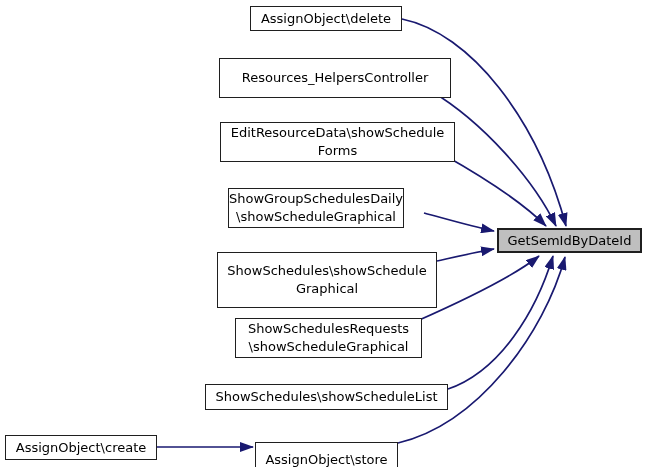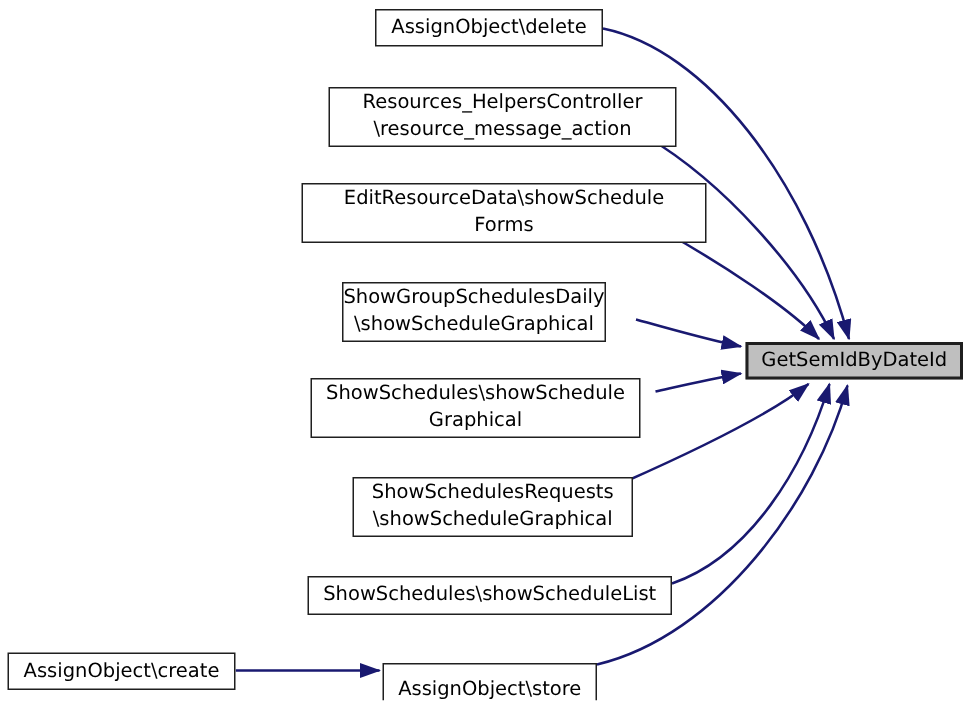--- a/index.html
+++ b/index.html
@@ -45,34 +45,33 @@
     <path class="edge" d="M398,443 C478,424 544,334 565,257" marker-end="url(#arrowhead)"></path>
     <path class="edge" d="M157,447 L253,447" marker-end="url(#arrowhead)"></path>
   </svg>
 
   <div class="node" style="left:250px;top:6px;width:152px;height:25px">
     <span class="ln">AssignObject\delete</span>
   </div>
 
   <div class="node" style="left:219px;top:58px;width:232px;height:40px">
     <span class="ln">Resources_HelpersController</span>
-    <span class="ln">\resource_message_action</span>
   </div>
 
-  <div class="node" style="left:201px;top:122px;width:270px;height:40px">
+  <div class="node" style="left:220px;top:122px;width:235px;height:40px">
     <span class="ln">EditResourceData\showSchedule</span>
     <span class="ln">Forms</span>
   </div>
 
   <div class="node" style="left:228px;top:188px;width:176px;height:40px">
     <span class="ln">ShowGroupSchedulesDaily</span>
     <span class="ln">\showScheduleGraphical</span>
   </div>
 
-  <div class="node" style="left:207px;top:252px;width:220px;height:40px">
+  <div class="node" style="left:217px;top:252px;width:220px;height:56px">
     <span class="ln">ShowSchedules\showSchedule</span>
     <span class="ln">Graphical</span>
   </div>
 
   <div class="node" style="left:235px;top:318px;width:187px;height:40px">
     <span class="ln">ShowSchedulesRequests</span>
     <span class="ln">\showScheduleGraphical</span>
   </div>
 
   <div class="node" style="left:5px;top:435px;width:152px;height:25px">

